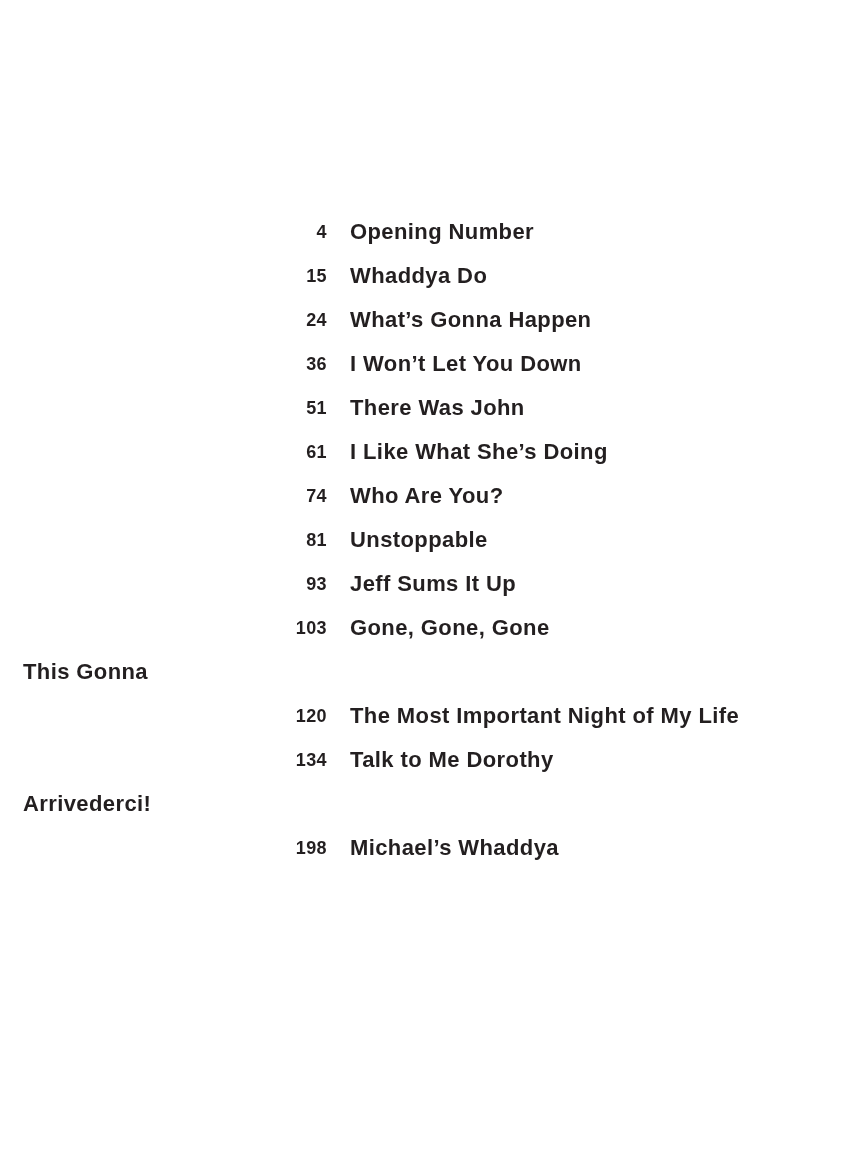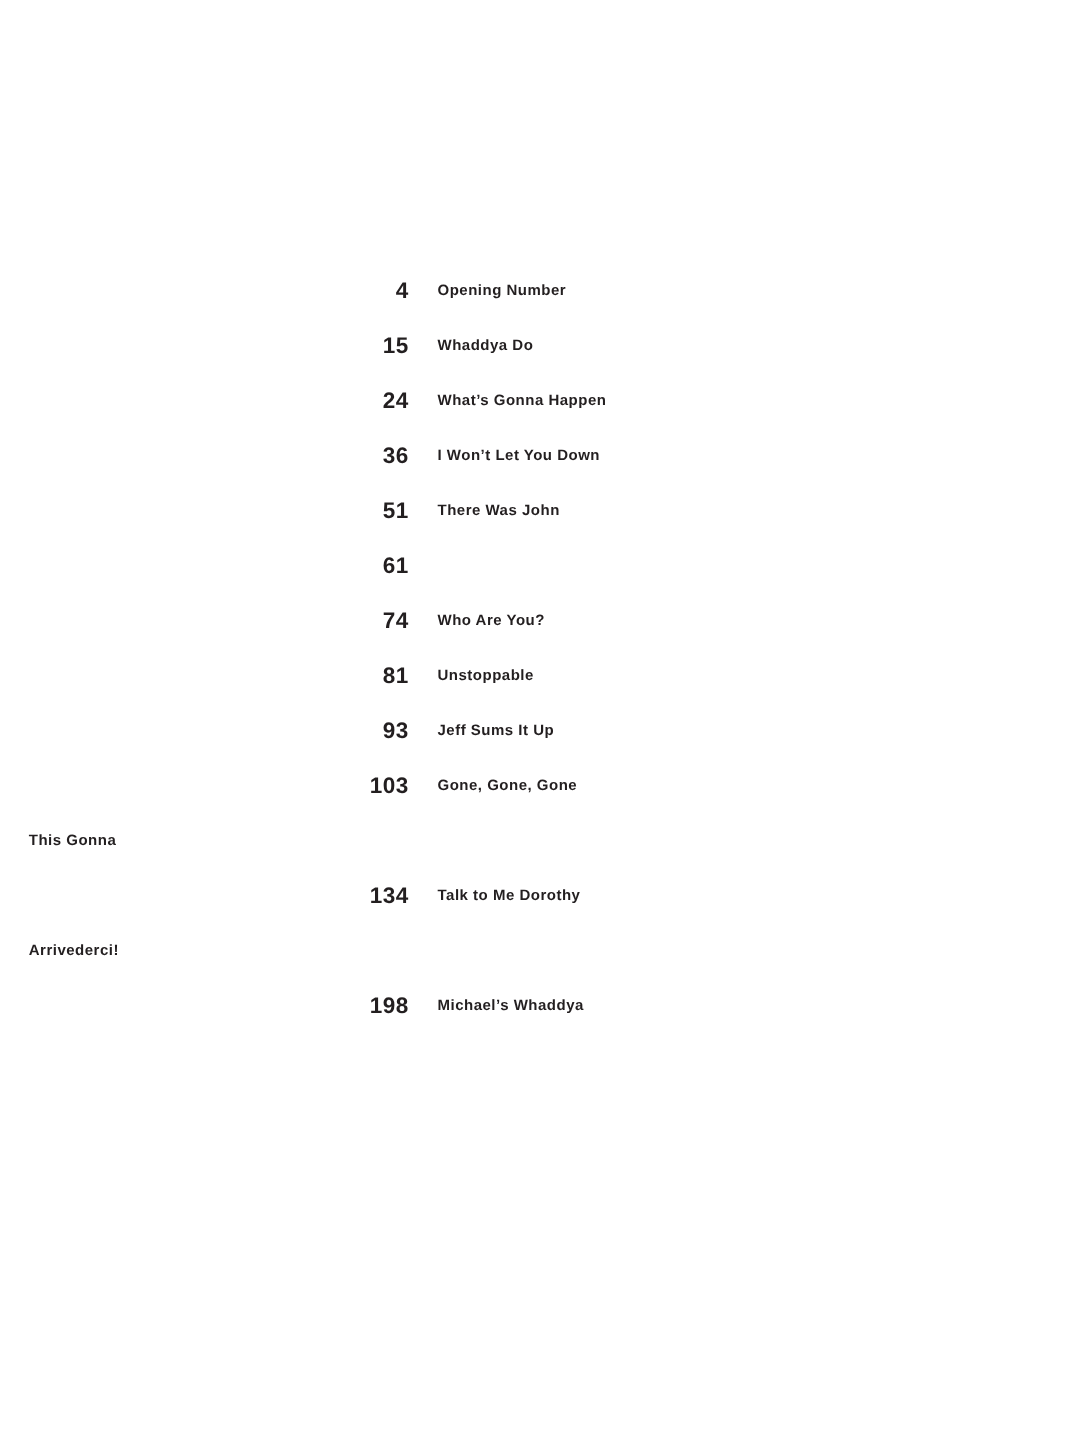--- a/index.html
+++ b/index.html
@@ -30,21 +30,21 @@
   .toc-num {
     width: 327px;
     text-align: right;
     font-size: 18px;
     font-weight: bold;
     letter-spacing: 0.4px;
     color: var(--text-color, #231f20);
   }
   .toc-title {
     margin-left: 23px;
-    font-size: 12px;
+    font-size: 22px;
     font-weight: bold;
     letter-spacing: 0.4px;
     color: var(--text-color, #231f20);
     white-space: nowrap;
   }
 </style>
 </head>
 <body>
 
 <div class="page">
@@ -65,20 +65,21 @@
     <div class="toc-row">
       <span class="toc-num">36</span>
       <span class="toc-title">I Won’t Let You Down</span>
     </div>
     <div class="toc-row">
       <span class="toc-num">51</span>
       <span class="toc-title">There Was John</span>
     </div>
     <div class="toc-row">
       <span class="toc-num">61</span>
+      <span class="toc-title">I Like What She’s Doing</span>
     </div>
     <div class="toc-row">
       <span class="toc-num">74</span>
       <span class="toc-title">Who Are You?</span>
     </div>
     <div class="toc-row">
       <span class="toc-num">81</span>
       <span class="toc-title">Unstoppable</span>
     </div>
     <div class="toc-row">
@@ -86,20 +87,24 @@
       <span class="toc-title">Jeff Sums It Up</span>
     </div>
     <div class="toc-row">
       <span class="toc-num">103</span>
       <span class="toc-title">Gone, Gone, Gone</span>
     </div>
     <div class="toc-row">
       <span class="toc-title">This Gonna</span>
     </div>
     <div class="toc-row">
+      <span class="toc-num">120</span>
+      <span class="toc-title">The Most Important Night of My Life</span>
+    </div>
+    <div class="toc-row">
       <span class="toc-num">134</span>
       <span class="toc-title">Talk to Me Dorothy</span>
     </div>
     <div class="toc-row">
       <span class="toc-title">Arrivederci!</span>
     </div>
     <div class="toc-row">
       <span class="toc-num">198</span>
       <span class="toc-title">Michael’s Whaddya</span>
     </div>

